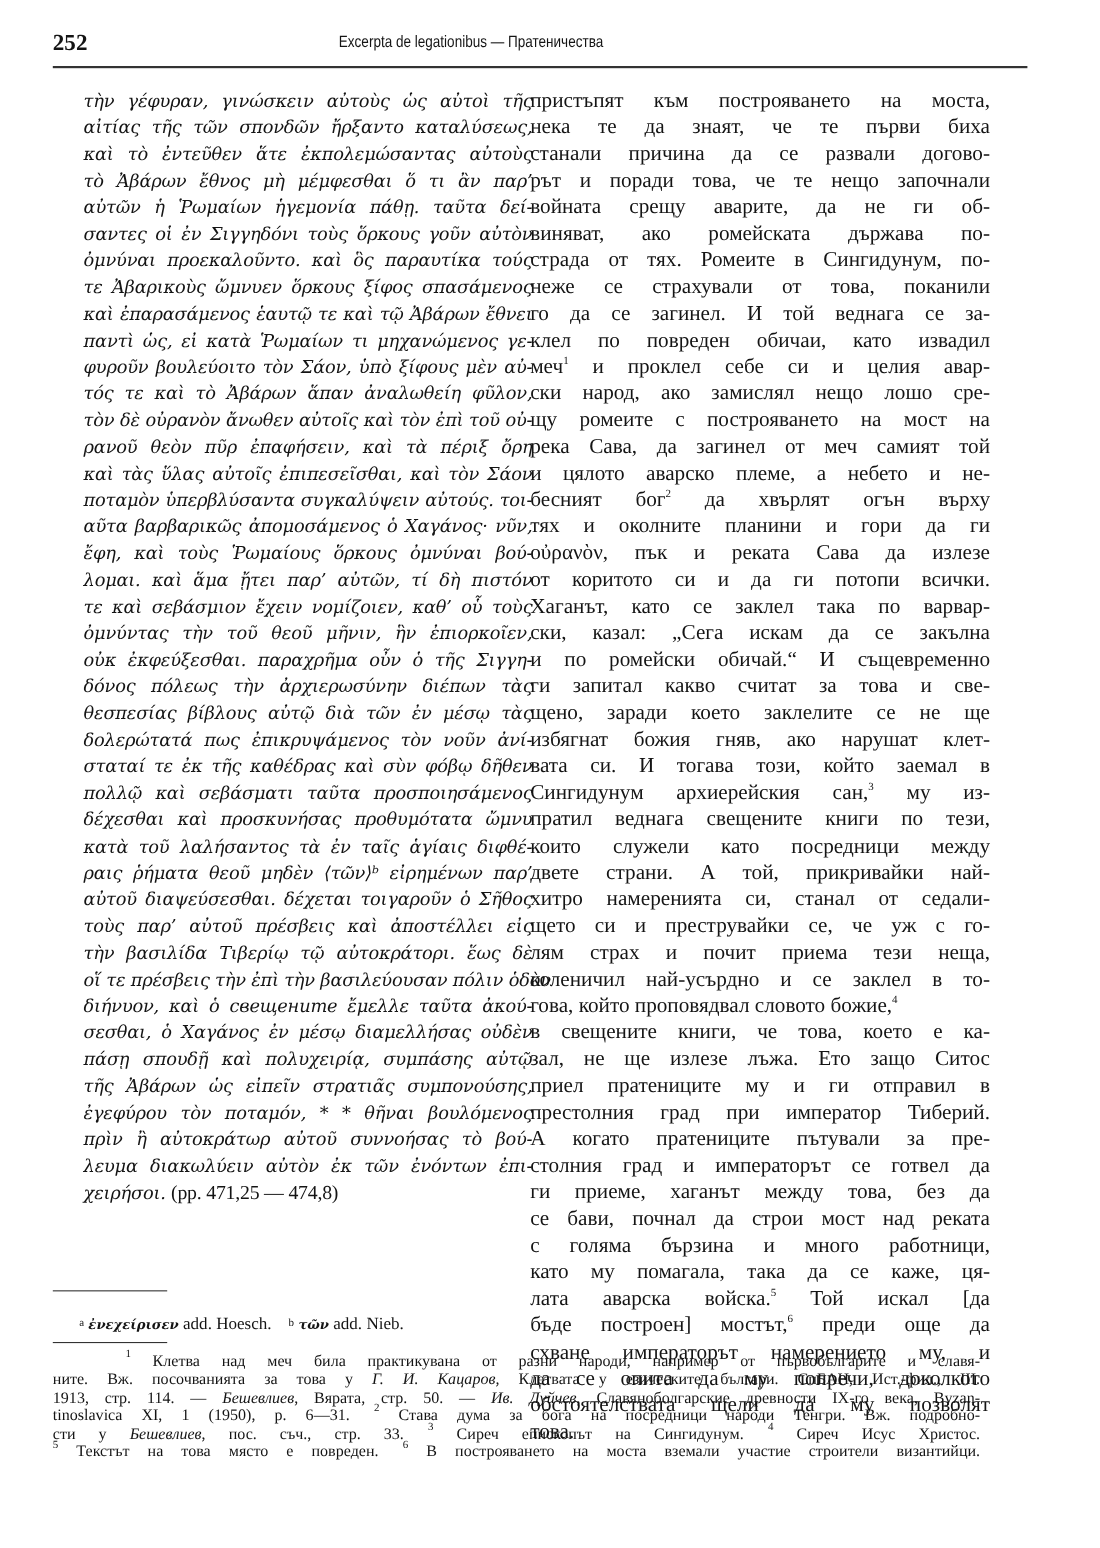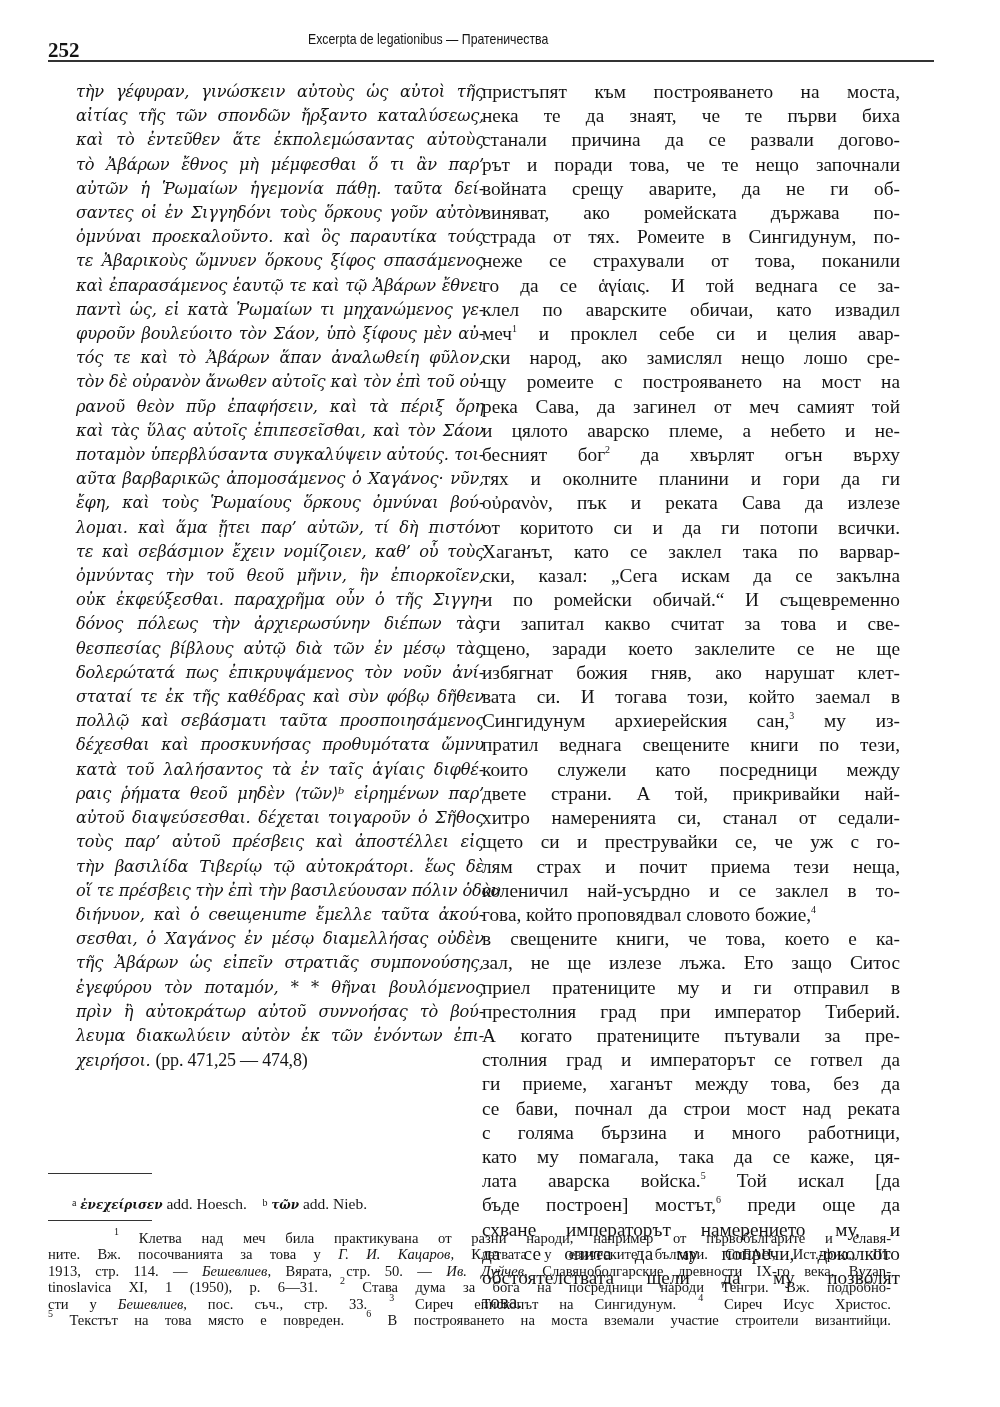--- a/index.html
+++ b/index.html
@@ -6,21 +6,21 @@
     body {
       width: 1000px; height: 1407px; position: relative; overflow: hidden;
       color: #141414;
       font-family: "Liberation Serif", "DejaVu Serif", serif;
     }
     .header {
       position: absolute; left: 48px; top: 26px; width: 886px; height: 30px;
     }
     .page-number {
       position: absolute; left: 0; top: 0;
-      font-size: 21px; font-weight: bold; font-family: "Liberation Serif", serif; margin-top: 12px;
+      font-size: 21px; font-weight: bold; font-family: "Liberation Serif", serif;
     }
     .running-title {
       position: absolute; left: 260px; top: 4px;
       font-size: 15px; font-family: "Liberation Sans", sans-serif;
       transform: scaleX(0.82); transform-origin: left center;
     }
     .header-rule {
       position: absolute; left: 48px; top: 60px; width: 886px; height: 0;
       border-top: 2px solid #333;
     }
@@ -102,38 +102,39 @@
     <span class="line">πολλῷ καὶ σεβάσματι ταῦτα προσποιησάμενος</span>
     <span class="line">δέχεσθαι καὶ προσκυνήσας προθυμότατα ὤμνυ</span>
     <span class="line">κατὰ τοῦ λαλήσαντος τὰ ἐν ταῖς ἁγίαις διφθέ-</span>
     <span class="line">ραις ῥήματα θεοῦ μηδὲν ⟨τῶν⟩ᵇ εἰρημένων παρ’</span>
     <span class="line">αὐτοῦ διαψεύσεσθαι. δέχεται τοιγαροῦν ὁ Σῆθος</span>
     <span class="line">τοὺς παρ’ αὐτοῦ πρέσβεις καὶ ἀποστέλλει εἰς</span>
     <span class="line">τὴν βασιλίδα Τιβερίῳ τῷ αὐτοκράτορι. ἕως δὲ</span>
     <span class="line">οἵ τε πρέσβεις τὴν ἐπὶ τὴν βασιλεύουσαν πόλιν ὁδὸν</span>
     <span class="line">διήνυον, καὶ ὁ свещените ἔμελλε ταῦτα ἀκού-</span>
     <span class="line">σεσθαι, ὁ Χαγάνος ἐν μέσῳ διαμελλήσας οὐδὲν</span>
+    <span class="line">πάσῃ σπουδῇ καὶ πολυχειρίᾳ, συμπάσης αὐτῷ</span>
     <span class="line">τῆς Ἀβάρων ὡς εἰπεῖν στρατιᾶς συμπονούσης,</span>
     <span class="line">ἐγεφύρου τὸν ποταμόν, * * θῆναι βουλόμενος</span>
     <span class="line">πρὶν ἢ αὐτοκράτωρ αὐτοῦ συννοήσας τὸ βού-</span>
     <span class="line">λευμα διακωλύειν αὐτὸν ἐκ τῶν ἐνόντων ἐπι-</span>
     <span class="line last"><span>χειρήσοι.</span> <span class="pp-ref">(pp. 471,25 — 474,8)</span></span>
   </div>
 
 <div class="col-bg" id="bg-col">
     <span class="line">пристъпят към построяването на моста,</span>
     <span class="line">нека те да знаят, че те първи биха</span>
     <span class="line">станали причина да се развали догово-</span>
     <span class="line">рът и поради това, че те нещо започнали</span>
     <span class="line">войната срещу аварите, да не ги об-</span>
     <span class="line">виняват, ако ромейската държава по-</span>
     <span class="line">страда от тях. Ромеите в Сингидунум, по-</span>
     <span class="line">неже се страхували от това, поканили</span>
-    <span class="line">го да се ἁγίαις. И той веднага се за-</span>
-    <span class="line">клел по аварските обичаи, като извадил</span>
+    <span class="line">го да се загинел. И той веднага се за-</span>
+    <span class="line">клел по повреден обичаи, като извадил</span>
     <span class="line"><span>меч</span><sup>1</sup><span> и проклел себе си и целия авар-</span></span>
     <span class="line">ски народ, ако замислял нещо лошо сре-</span>
     <span class="line">щу ромеите с построяването на мост на</span>
     <span class="line">река Сава, да загинел от меч самият той</span>
     <span class="line">и цялото аварско племе, а небето и не-</span>
     <span class="line"><span>бесният бог</span><sup>2</sup><span> да хвърлят огън върху</span></span>
     <span class="line">тях и околните планини и гори да ги</span>
     <span class="line">οὐρανὸν, пък и реката Сава да излезе</span>
     <span class="line">от коритото си и да ги потопи всички.</span>
     <span class="line">Хаганът, като се заклел така по варвар-</span>

